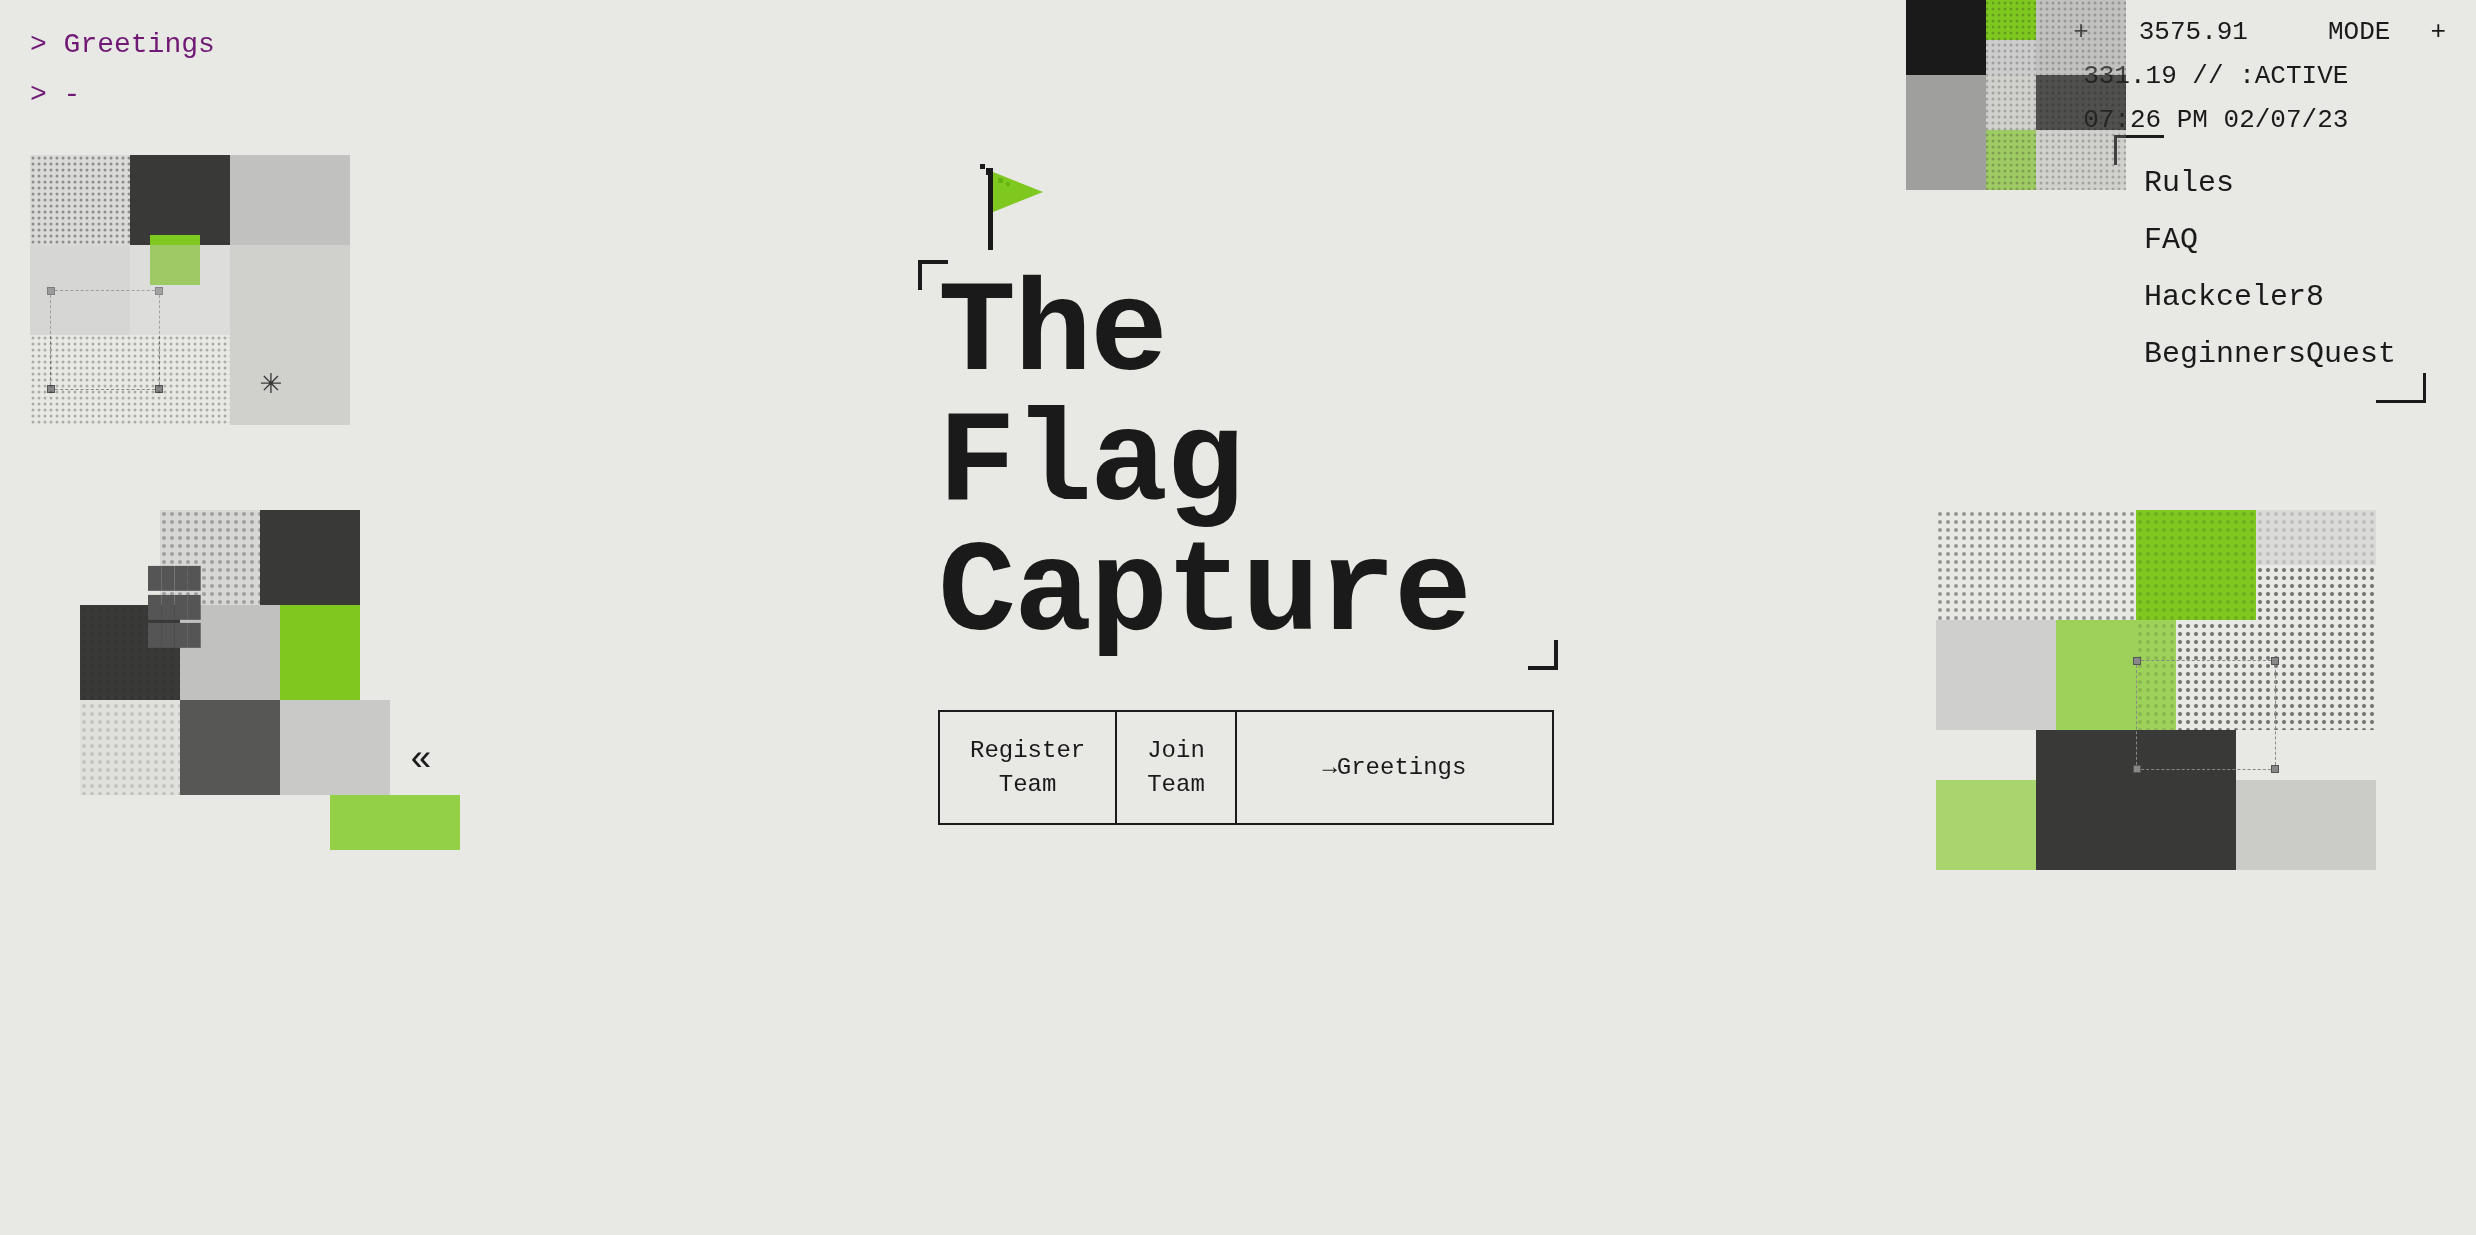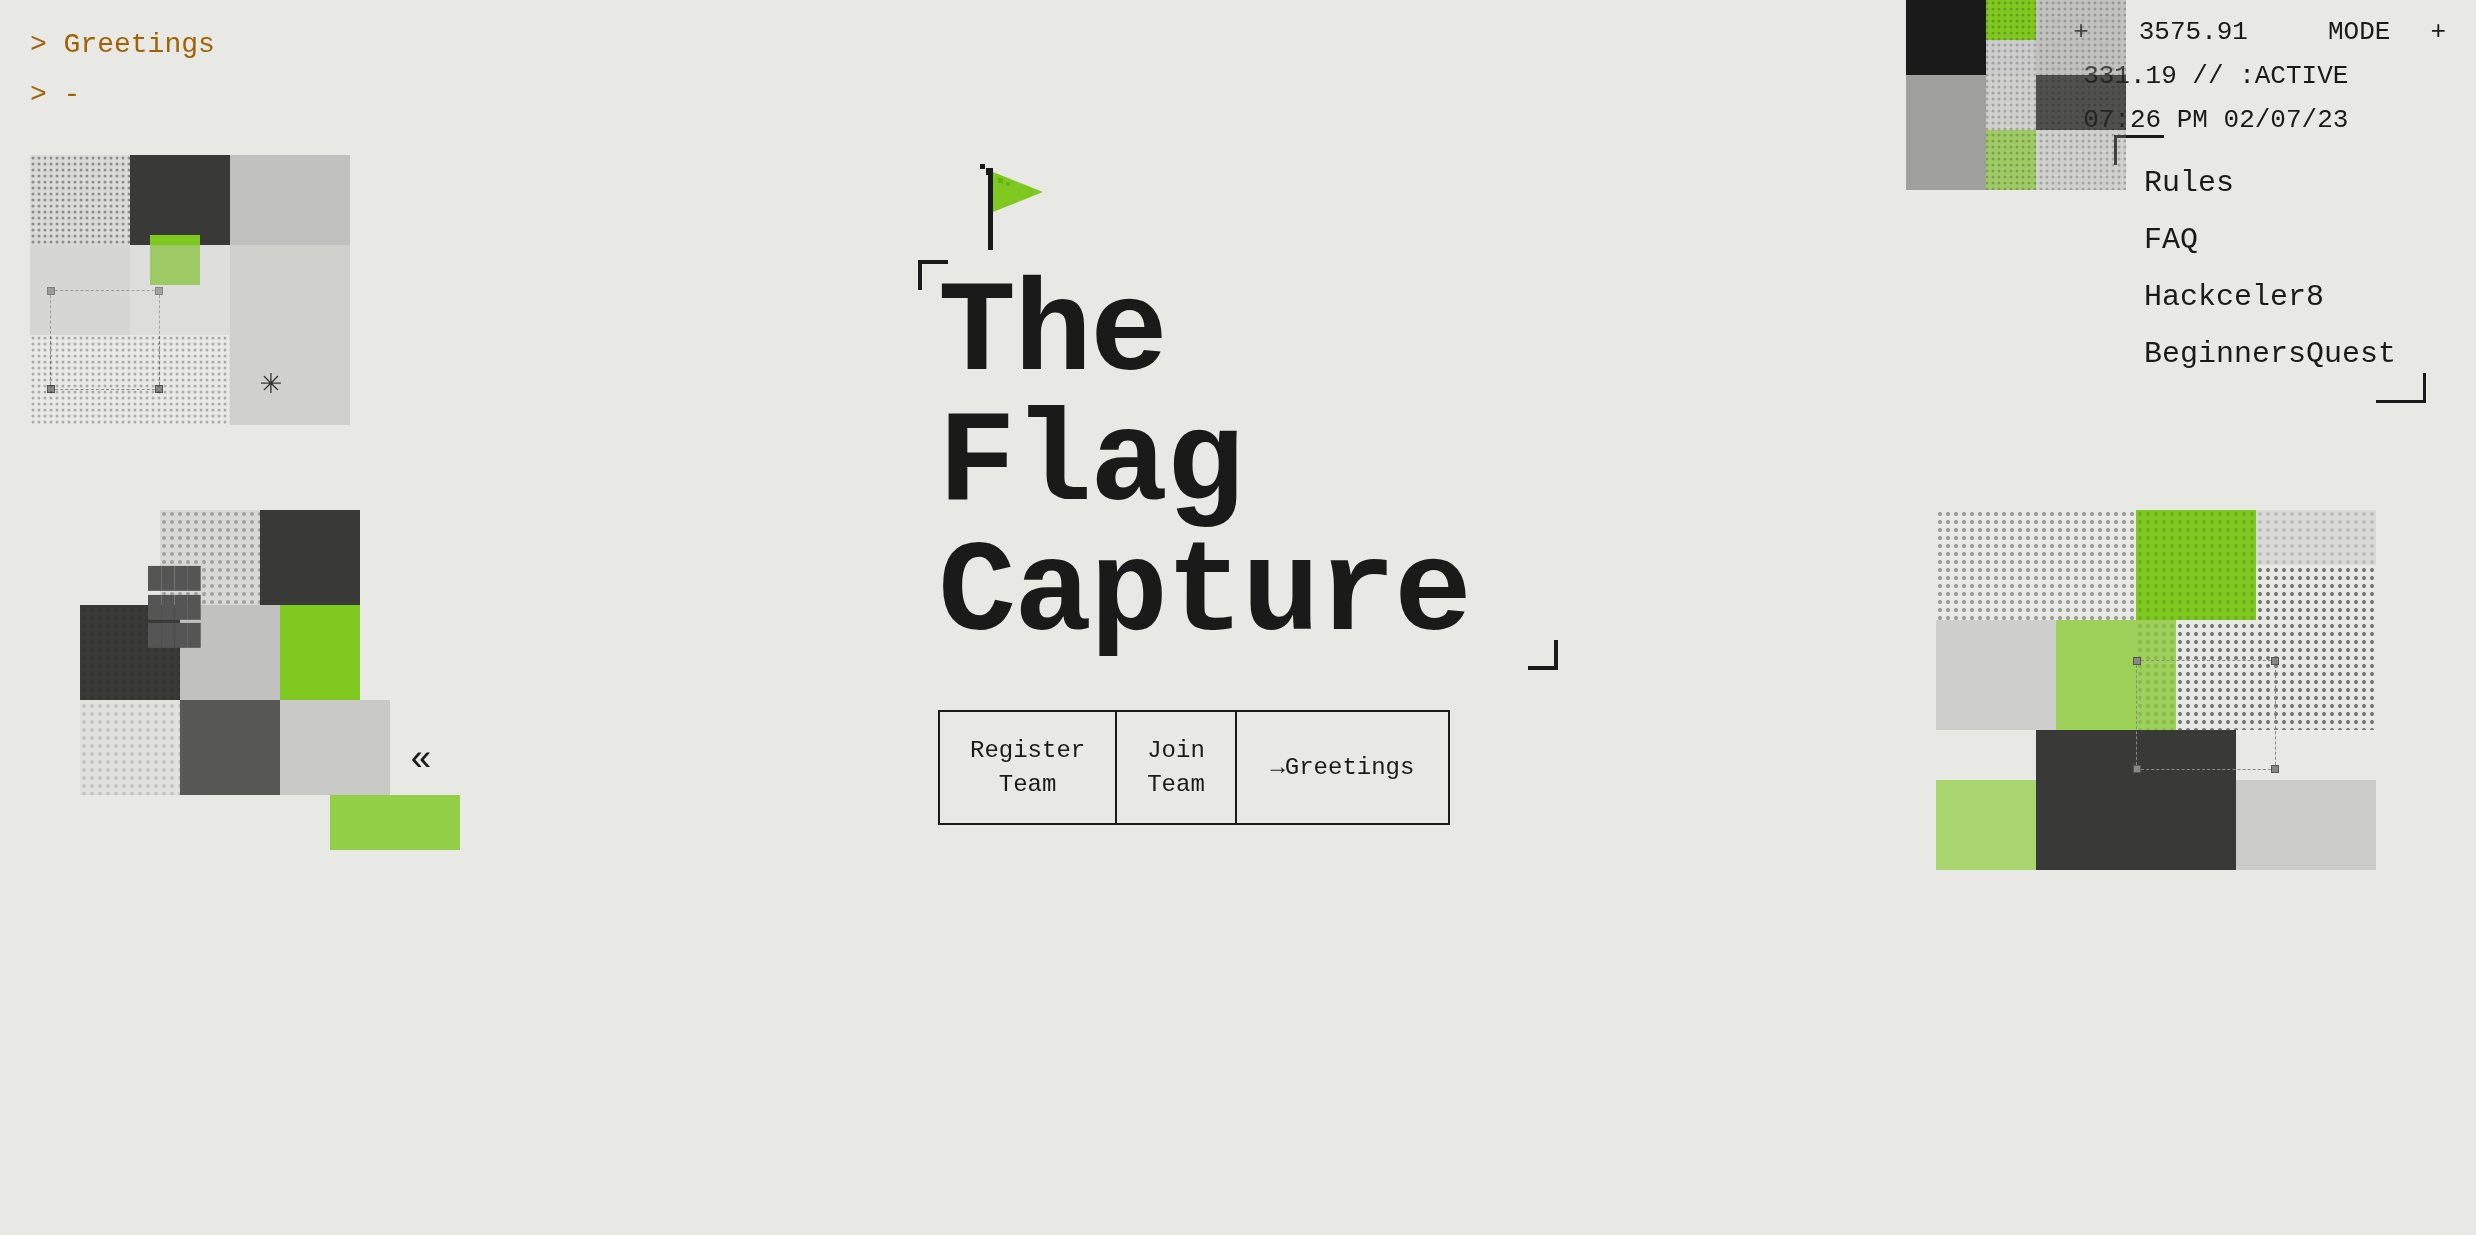--- a/index.html
+++ b/index.html
@@ -12,21 +12,21 @@
       overflow: hidden;
       position: relative;
     }
 
     
     .terminal-text {
       position: absolute;
       top: 20px;
       left: 30px;
       font-size: 28px;
-      color: #a16207;
+      color: #701a75;
       line-height: 1.8;
       font-weight: 400;
     }
 
     
     .stats-panel {
       position: absolute;
       top: 10px;
       right: 30px;
       text-align: left;
@@ -105,21 +105,21 @@
       height: 30px;
       border-bottom: 4px solid #1a1a1a;
       border-right: 4px solid #1a1a1a;
     }
 
     
     .action-buttons {
       display: flex;
       margin-top: 50px;
       border: 2.5px solid #1a1a1a;
-      width: 512px;
+      width: 616px;
     }
 
     .action-btn {
       padding: 22px 30px;
       font-size: 24px;
       font-family: 'Courier New', Courier, monospace;
       background: transparent;
       border: none;
       cursor: pointer;
       color: #1a1a1a;

